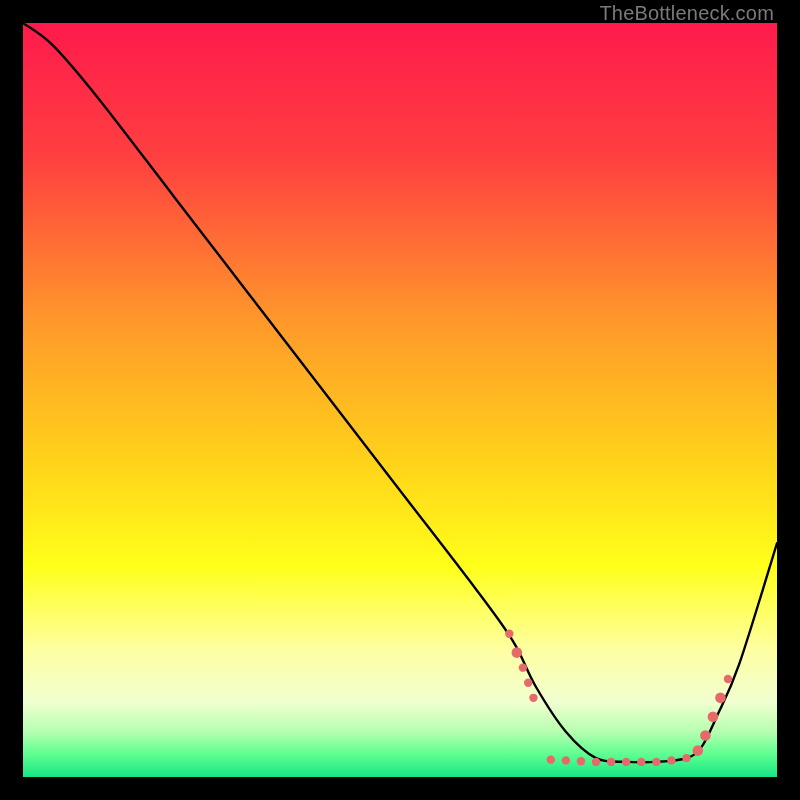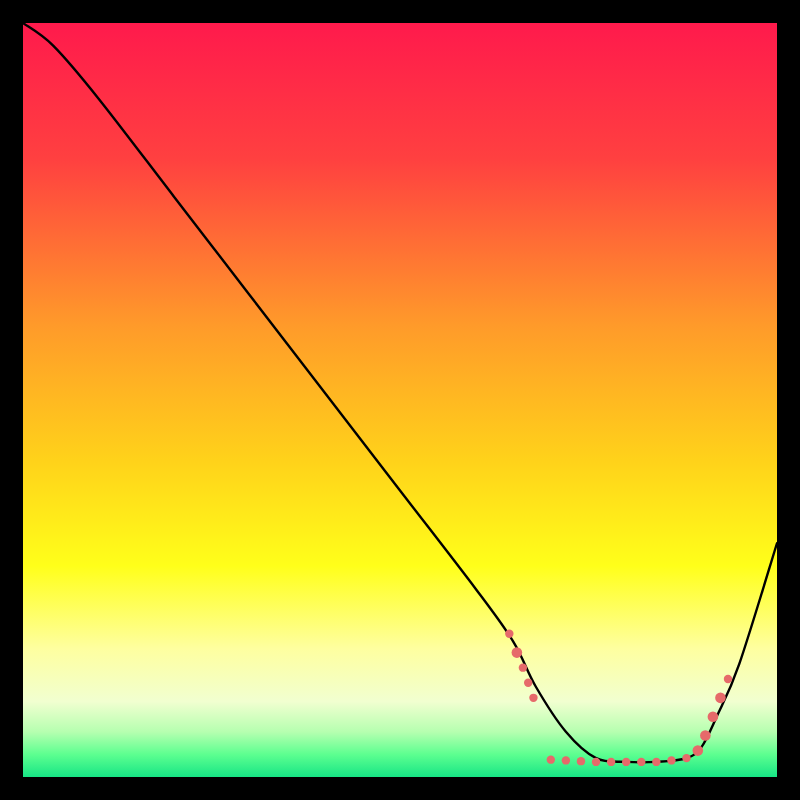--- a/index.html
+++ b/index.html
@@ -33,20 +33,21 @@
     font-weight: 500;
     letter-spacing: 0.2px;
   }
   svg { display: block; }
 </style>
 </head>
 <body>
 
 <div class="stage">
 
+  <div class="attribution">TheBottleneck.com</div>
 
   <div class="plot">
     <svg id="chart-svg" width="754" height="754" viewBox="0 0 754 754">
       <defs>
         <linearGradient id="bg-grad" x1="0" y1="0" x2="0" y2="1">
             <stop offset="0%" stop-color="#ff1a4c"></stop>
             <stop offset="18%" stop-color="#ff4040"></stop>
             <stop offset="40%" stop-color="#ff9a2a"></stop>
             <stop offset="58%" stop-color="#ffd21a"></stop>
             <stop offset="72%" stop-color="#ffff1a"></stop>

